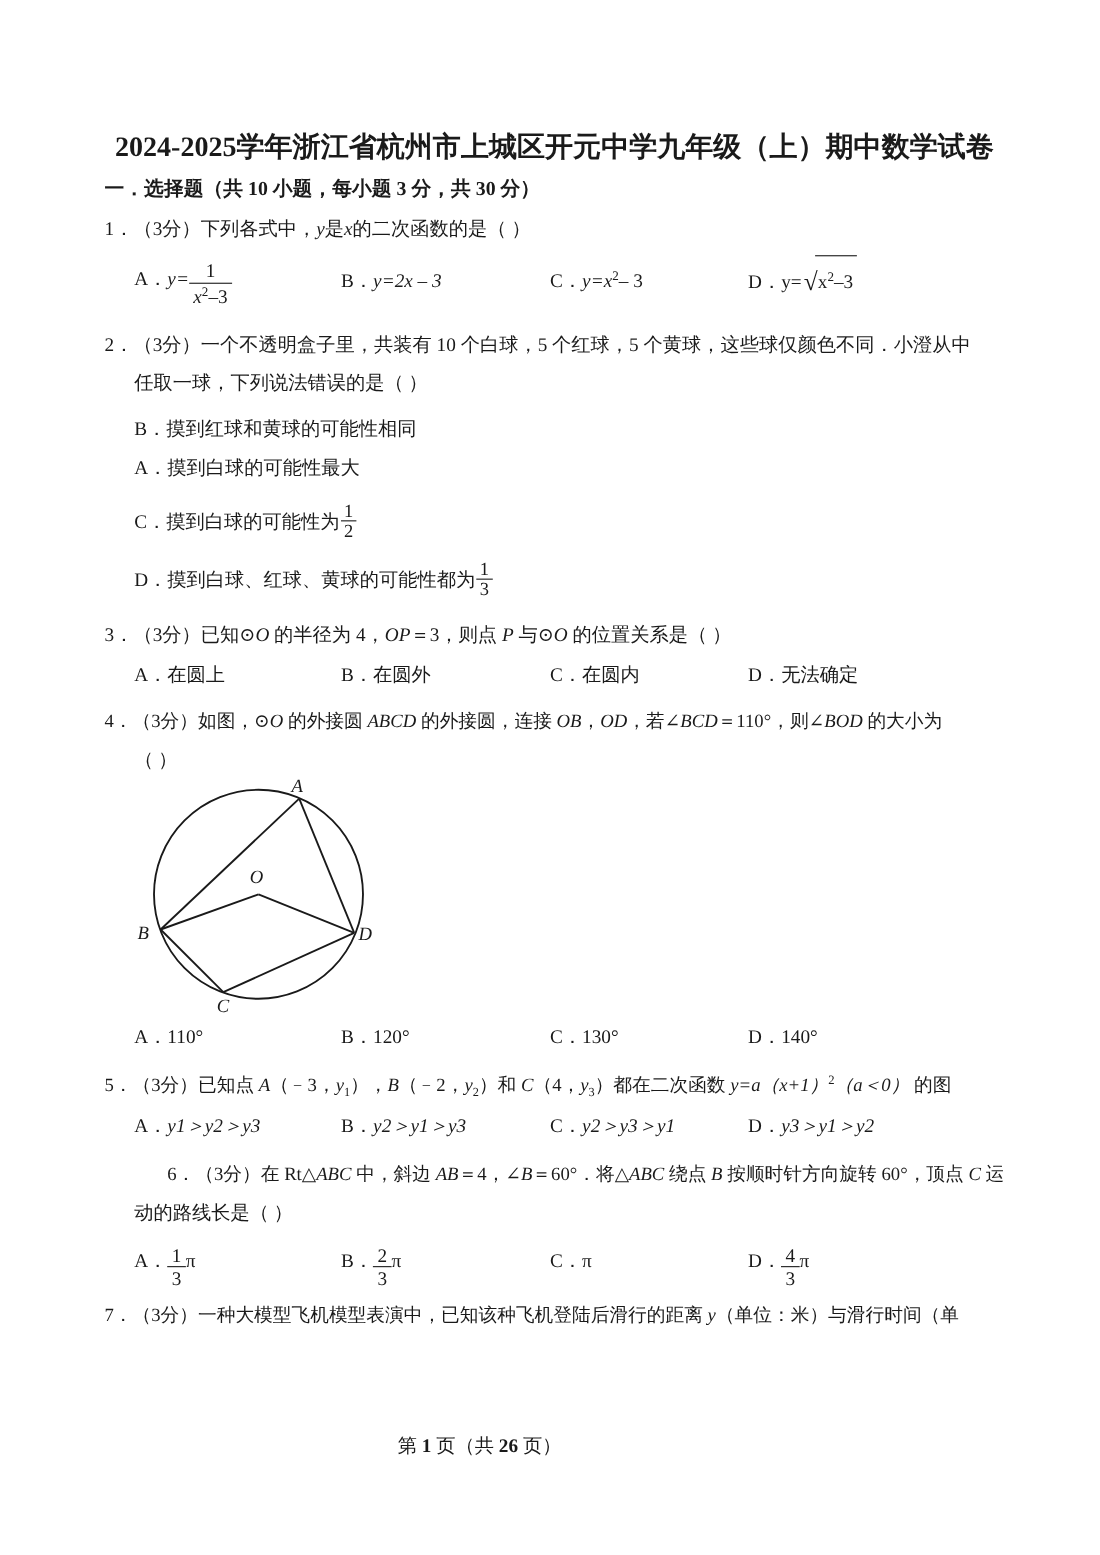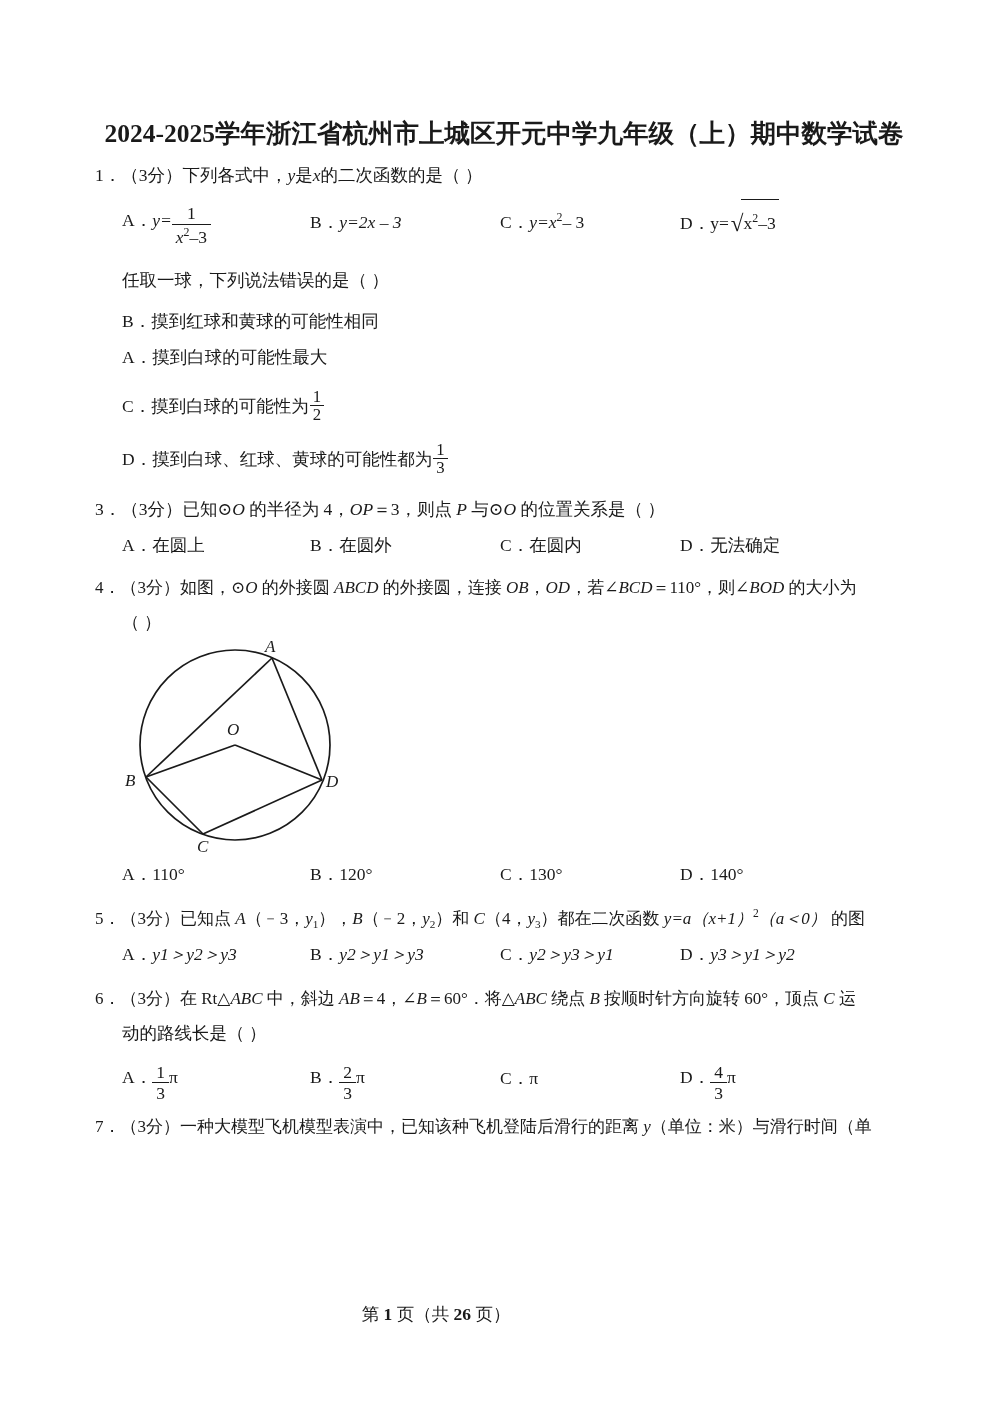--- a/index.html
+++ b/index.html
@@ -130,31 +130,33 @@
   .footer b { font-weight:bold; }
 </style>
 </head>
 <body>
 
 <div class="page">
   <div class="content">
 
     <div class="doc-title">2024-2025学年浙江省杭州市上城区开元中学九年级（上）期中数学试卷</div>
 
+    <div class="section-head">一．选择题（共 10 小题，每小题 3 分，共 30 分）</div>
 
     <div class="q">
       <span class="q-line">
         <span class="q-num">1．</span><span>（3分）</span><span>下列各式中，</span><i>y</i><span>是</span><i>x</i><span>的二次函数的是（       ）</span>
       </span>
       <span class="opts" style="line-height:2.6;">
         <span class="opt ow-a"><span>A．</span><i>y=</i><span class="frac-tall"><span class="num">1</span><span class="den"><i>x</i><span class="up">2</span><span>–3</span></span></span></span><span class="opt ow-b"><span>B．</span><i>y=2x – 3</i></span><span class="opt ow-c"><span>C．</span><i>y=x</i><span class="up">2</span><span>– 3</span></span><span class="opt ow-d"><span>D．</span><span>y=</span><span class="sqrt"><span class="radical">√</span><span class="rad-body"><span>x</span><span class="up">2</span><span>–3</span></span></span></span>
       </span>
     </div>
 
     <div class="q" style="margin-top:10px;">
+      <span class="q-line"><span>2．</span><span>（3分）</span><span>一个不透明盒子里，共装有 10 个白球，5 个红球，5 个黄球，这些球仅颜色不同．小澄从中</span></span>
       <span class="q-indent">任取一球，下列说法错误的是（      ）</span>
       <span class="opt-list">
         <span class="opt-row" style="padding-top:6px;"><span>B．</span><span>摸到红球和黄球的可能性相同</span></span>
         <span class="opt-row"><span>A．</span><span>摸到白球的可能性最大</span></span>
         <span class="opt-row" style="padding-top:12px;"><span>C．</span><span>摸到白球的可能性为</span><span class="frac"><span class="num">1</span><span class="den">2</span></span></span>
         <span class="opt-row" style="padding-top:16px;font-family:Liberation Serif, serif;"><span>D．</span><span>摸到白球、红球、黄球的可能性都为</span><span class="frac"><span class="num">1</span><span class="den">3</span></span></span>
       </span>
     </div>
 
     <div class="q" style="margin-top:14px;">
@@ -192,21 +194,21 @@
     </div>
 
     <div class="q" style="margin-top:10px;font-family:Liberation Serif, serif;">
       <span class="q-line" style="font-size:17px;"><span>5．</span><span>（3分）</span><span>已知点 </span><i>A</i><span>（﹣3，</span><i>y</i><span class="sub">1</span><span>），</span><i>B</i><span>（﹣2，</span><i>y</i><span class="sub">2</span><span>）和 </span><i>C</i><span>（4，</span><i>y</i><span class="sub">3</span><span>）都在二次函数 </span><i>y=a</i><i>（x+1）</i><span class="up">2</span><i>（a＜0）</i><span> 的图</span></span>
       <span class="opts">
         <span class="opt ow-a"><span>A．</span><i>y1＞y2＞y3</i></span><span class="opt ow-b"><span>B．</span><i>y2＞y1＞y3</i></span><span class="opt ow-c"><span>C．</span><i>y2＞y3＞y1</i></span><span class="opt ow-d"><span>D．</span><i>y3＞y1＞y2</i></span>
       </span>
     </div>
 
     <div class="q" style="margin-top:10px;">
-      <span class="q-line" style="font-size:17px;"><span>6．</span><span>（3分）</span><span>在 Rt△</span><i>ABC</i><span> 中，斜边 </span><i>AB</i><span>＝4，∠</span><i>B</i><span>＝60°．将△</span><i>ABC</i><span> 绕点 </span><i>B</i><span> 按顺时针方向旋转 60°，顶点 </span><i>C</i><span> 运</span></span>
+      <span class="q-line" style="font-size:17px;text-align:right;"><span>6．</span><span>（3分）</span><span>在 Rt△</span><i>ABC</i><span> 中，斜边 </span><i>AB</i><span>＝4，∠</span><i>B</i><span>＝60°．将△</span><i>ABC</i><span> 绕点 </span><i>B</i><span> 按顺时针方向旋转 60°，顶点 </span><i>C</i><span> 运</span></span>
       <span class="q-indent">动的路线长是（      ）</span>
       <span class="opts" style="line-height:2.9;">
         <span class="opt ow-a"><span>A．</span><span class="frac-tall"><span class="num">1</span><span class="den">3</span></span><span>π</span></span><span class="opt ow-b"><span>B．</span><span class="frac-tall"><span class="num">2</span><span class="den">3</span></span><span>π</span></span><span class="opt ow-c"><span>C．</span><span>π</span></span><span class="opt ow-d"><span>D．</span><span class="frac-tall"><span class="num">4</span><span class="den">3</span></span><span>π</span></span>
       </span>
     </div>
 
     <div class="q" style="margin-top:6px;">
       <span class="q-line" style="font-size:17px;"><span>7．</span><span>（3分）</span><span>一种大模型飞机模型表演中，已知该种飞机登陆后滑行的距离 </span><i>y</i><span>（单位：米）与滑行时间（单</span></span>
     </div>
 

